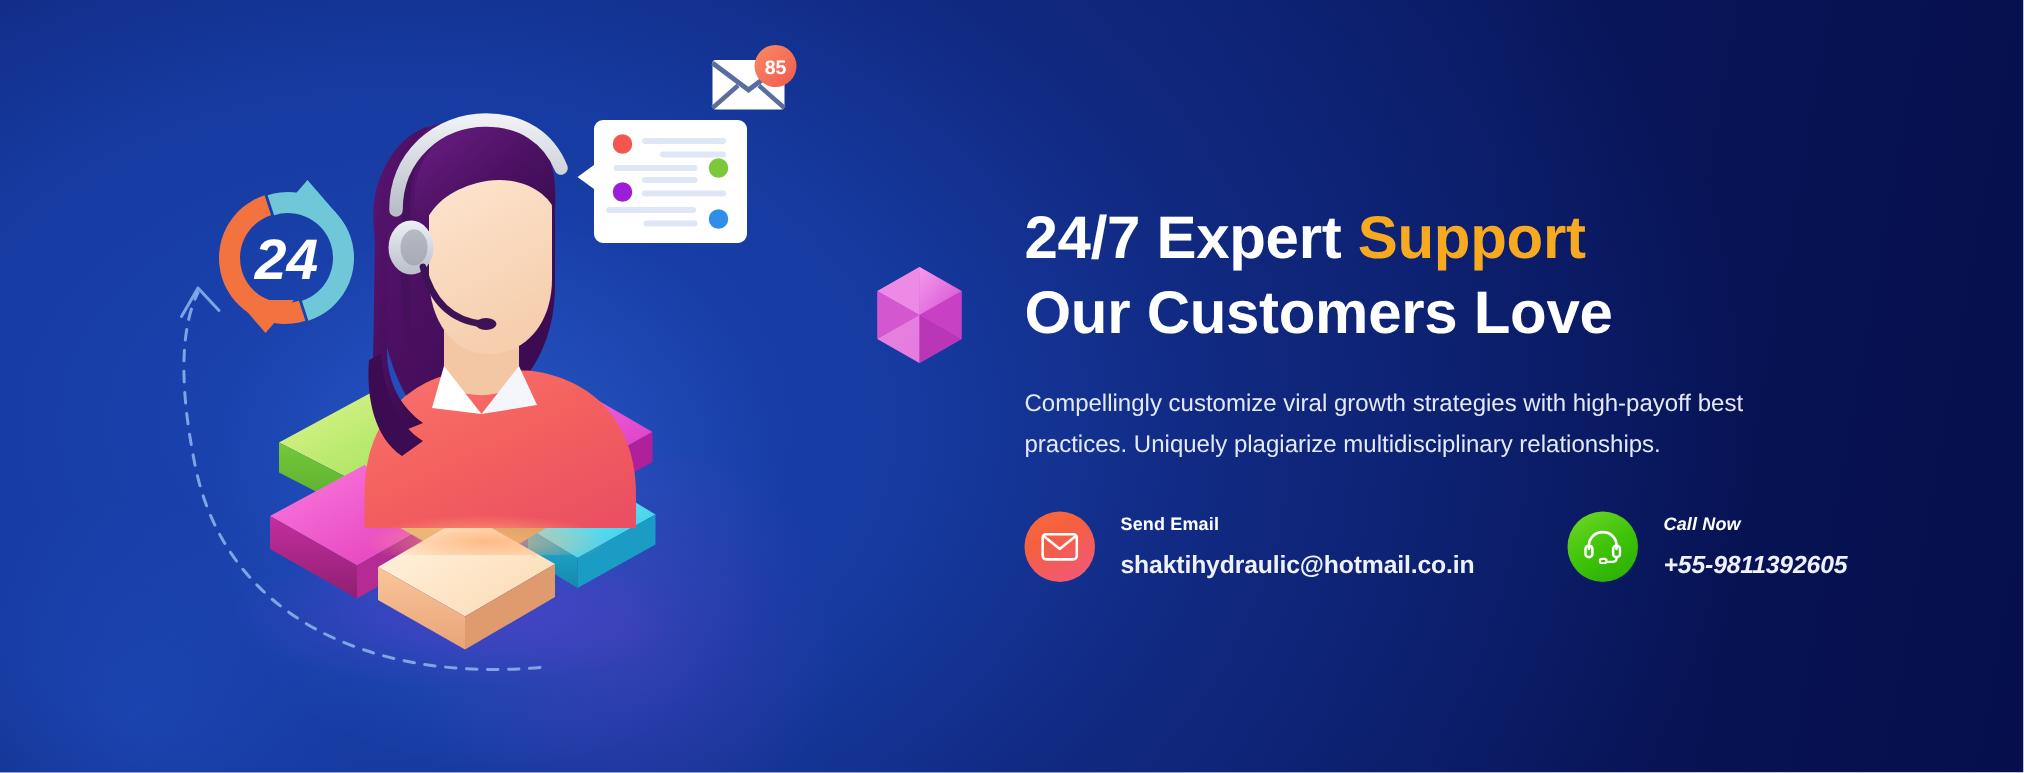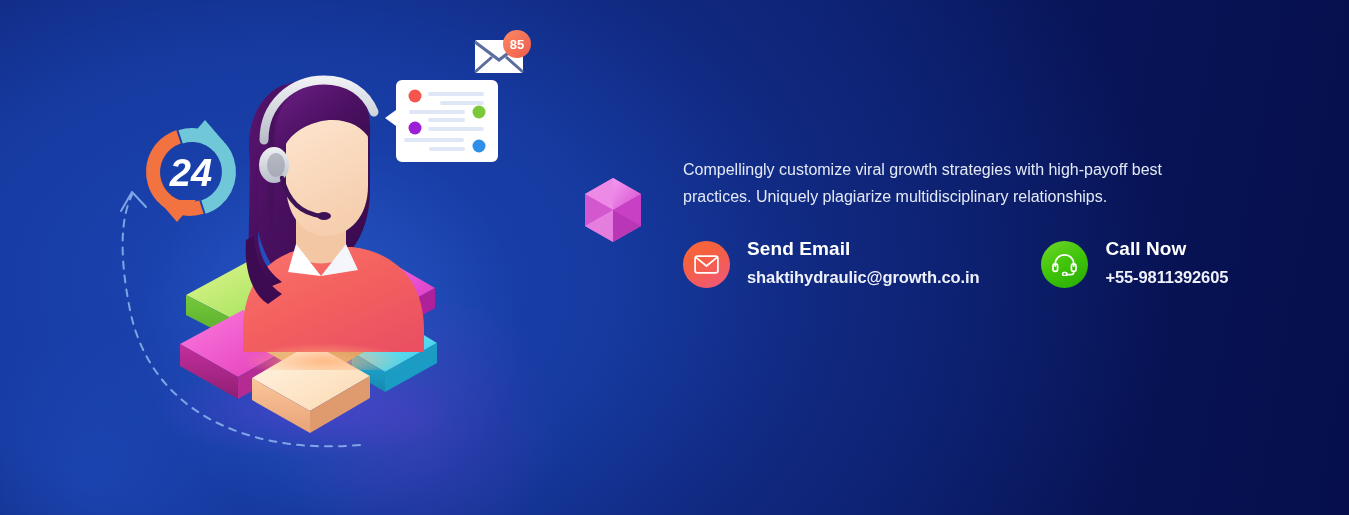--- a/index.html
+++ b/index.html
@@ -34,30 +34,30 @@
     line-height:50px; letter-spacing:-.2px;
   }
   .headline .accent { color:#f7a920; }
   .lede {
     margin-top:22px; font-size:16px; line-height:27px;
     color:#e4e9f6; max-width:505px; font-weight:400;
   }
   
   #contacts { margin-top:27px; display:flex; align-items:flex-start; }
   .contact { display:flex; align-items:flex-start; }
-  .contact + .contact { margin-left:62px; }
+  .contact + .contact { margin-left:62px;font-style:italic; }
   .cbadge {
     width:47px; height:47px; border-radius:50%;
     flex:0 0 47px; margin-top:4px;
     display:flex; align-items:center; justify-content:center;
   }
   .cbadge.mail { background:linear-gradient(150deg,#fc6a3b 0%,#f4603f 35%,#f2577f 100%); }
   .cbadge.phone { background:linear-gradient(150deg,#72d72a 0%,#3fc409 50%,#27ab05 100%); }
   .ctext { margin-left:17px; }
-  .ctitle { font-size:19px; font-weight:bold; color:#ffffff; line-height:24px; letter-spacing:.1px; }
+  .ctitle { font-size:12px; font-weight:bold; color:#ffffff; line-height:24px; letter-spacing:.1px; }
   .cvalue { margin-top:5px; font-size:16.5px; font-weight:bold; color:#eef1fa; line-height:22px; letter-spacing:-.1px; }
 </style>
 </head>
 <body>
 
 <div id="banner">
 
   <div class="glow glow-a"></div>
   <div class="glow glow-b"></div>
   <div class="glow glow-c"></div>
@@ -271,35 +271,39 @@
         <path d="M282 178 C288 202 302 214 322 216" fill="none" stroke="#3d1355" stroke-width="4.5" stroke-linecap="round"></path>
         <ellipse cx="324" cy="216" rx="7" ry="4" fill="#3d1355"></ellipse>
 
         <path d="M254 236 C256 264 266 284 282 294 L268 304 C250 292 244 266 246 240 Z" fill="#3c0b52"></path>
       </g>
     </svg>
   </div>
 
   <div id="content">
 
+    <h1 class="headline">
+      <span>24/7 Expert </span><span class="accent">Support</span><br>
+      <span>Our Customers Love</span>
+    </h1>
 
     <p class="lede">Compellingly customize viral growth strategies with high-payoff best practices. Uniquely plagiarize multidisciplinary relationships.</p>
 
     <div id="contacts">
 
       <a class="contact" href="#" style="text-decoration:none">
         <span class="cbadge mail">
           <svg width="25" height="19" viewBox="0 0 25 19" xmlns="http://www.w3.org/2000/svg">
             <rect x="1.1" y="1.1" width="22.8" height="16.8" rx="2.4" fill="none" stroke="#ffffff" stroke-width="1.7"></rect>
             <path d="M1.6 2.2 L12.5 11 L23.4 2.2" fill="none" stroke="#ffffff" stroke-width="1.7" stroke-linejoin="round"></path>
           </svg>
         </span>
         <span class="ctext">
           <span class="ctitle" style="display:block">Send Email</span>
-          <span class="cvalue" style="display:block">shaktihydraulic@growth.co.in</span>
+          <span class="cvalue" style="display:block">shaktihydraulic@hotmail.co.in</span>
         </span>
       </a>
 
       <a class="contact" href="#" style="text-decoration:none">
         <span class="cbadge phone">
           <svg width="25" height="23" viewBox="0 0 25 23" xmlns="http://www.w3.org/2000/svg">
             <path d="M3.3 13 V10.6 C3.3 5.6 7.4 1.8 12.5 1.8 C17.6 1.8 21.7 5.6 21.7 10.6 V13" fill="none" stroke="#ffffff" stroke-width="1.8" stroke-linecap="round"></path>
             <rect x="1" y="10.8" width="4.6" height="7.6" rx="2.1" fill="none" stroke="#ffffff" stroke-width="1.7"></rect>
             <rect x="19.4" y="10.8" width="4.6" height="7.6" rx="2.1" fill="none" stroke="#ffffff" stroke-width="1.7"></rect>
             <path d="M21.7 18.6 V19.4 C21.7 20.8 20.3 21.6 18.6 21.6 H15.2" fill="none" stroke="#ffffff" stroke-width="1.6" stroke-linecap="round"></path>

